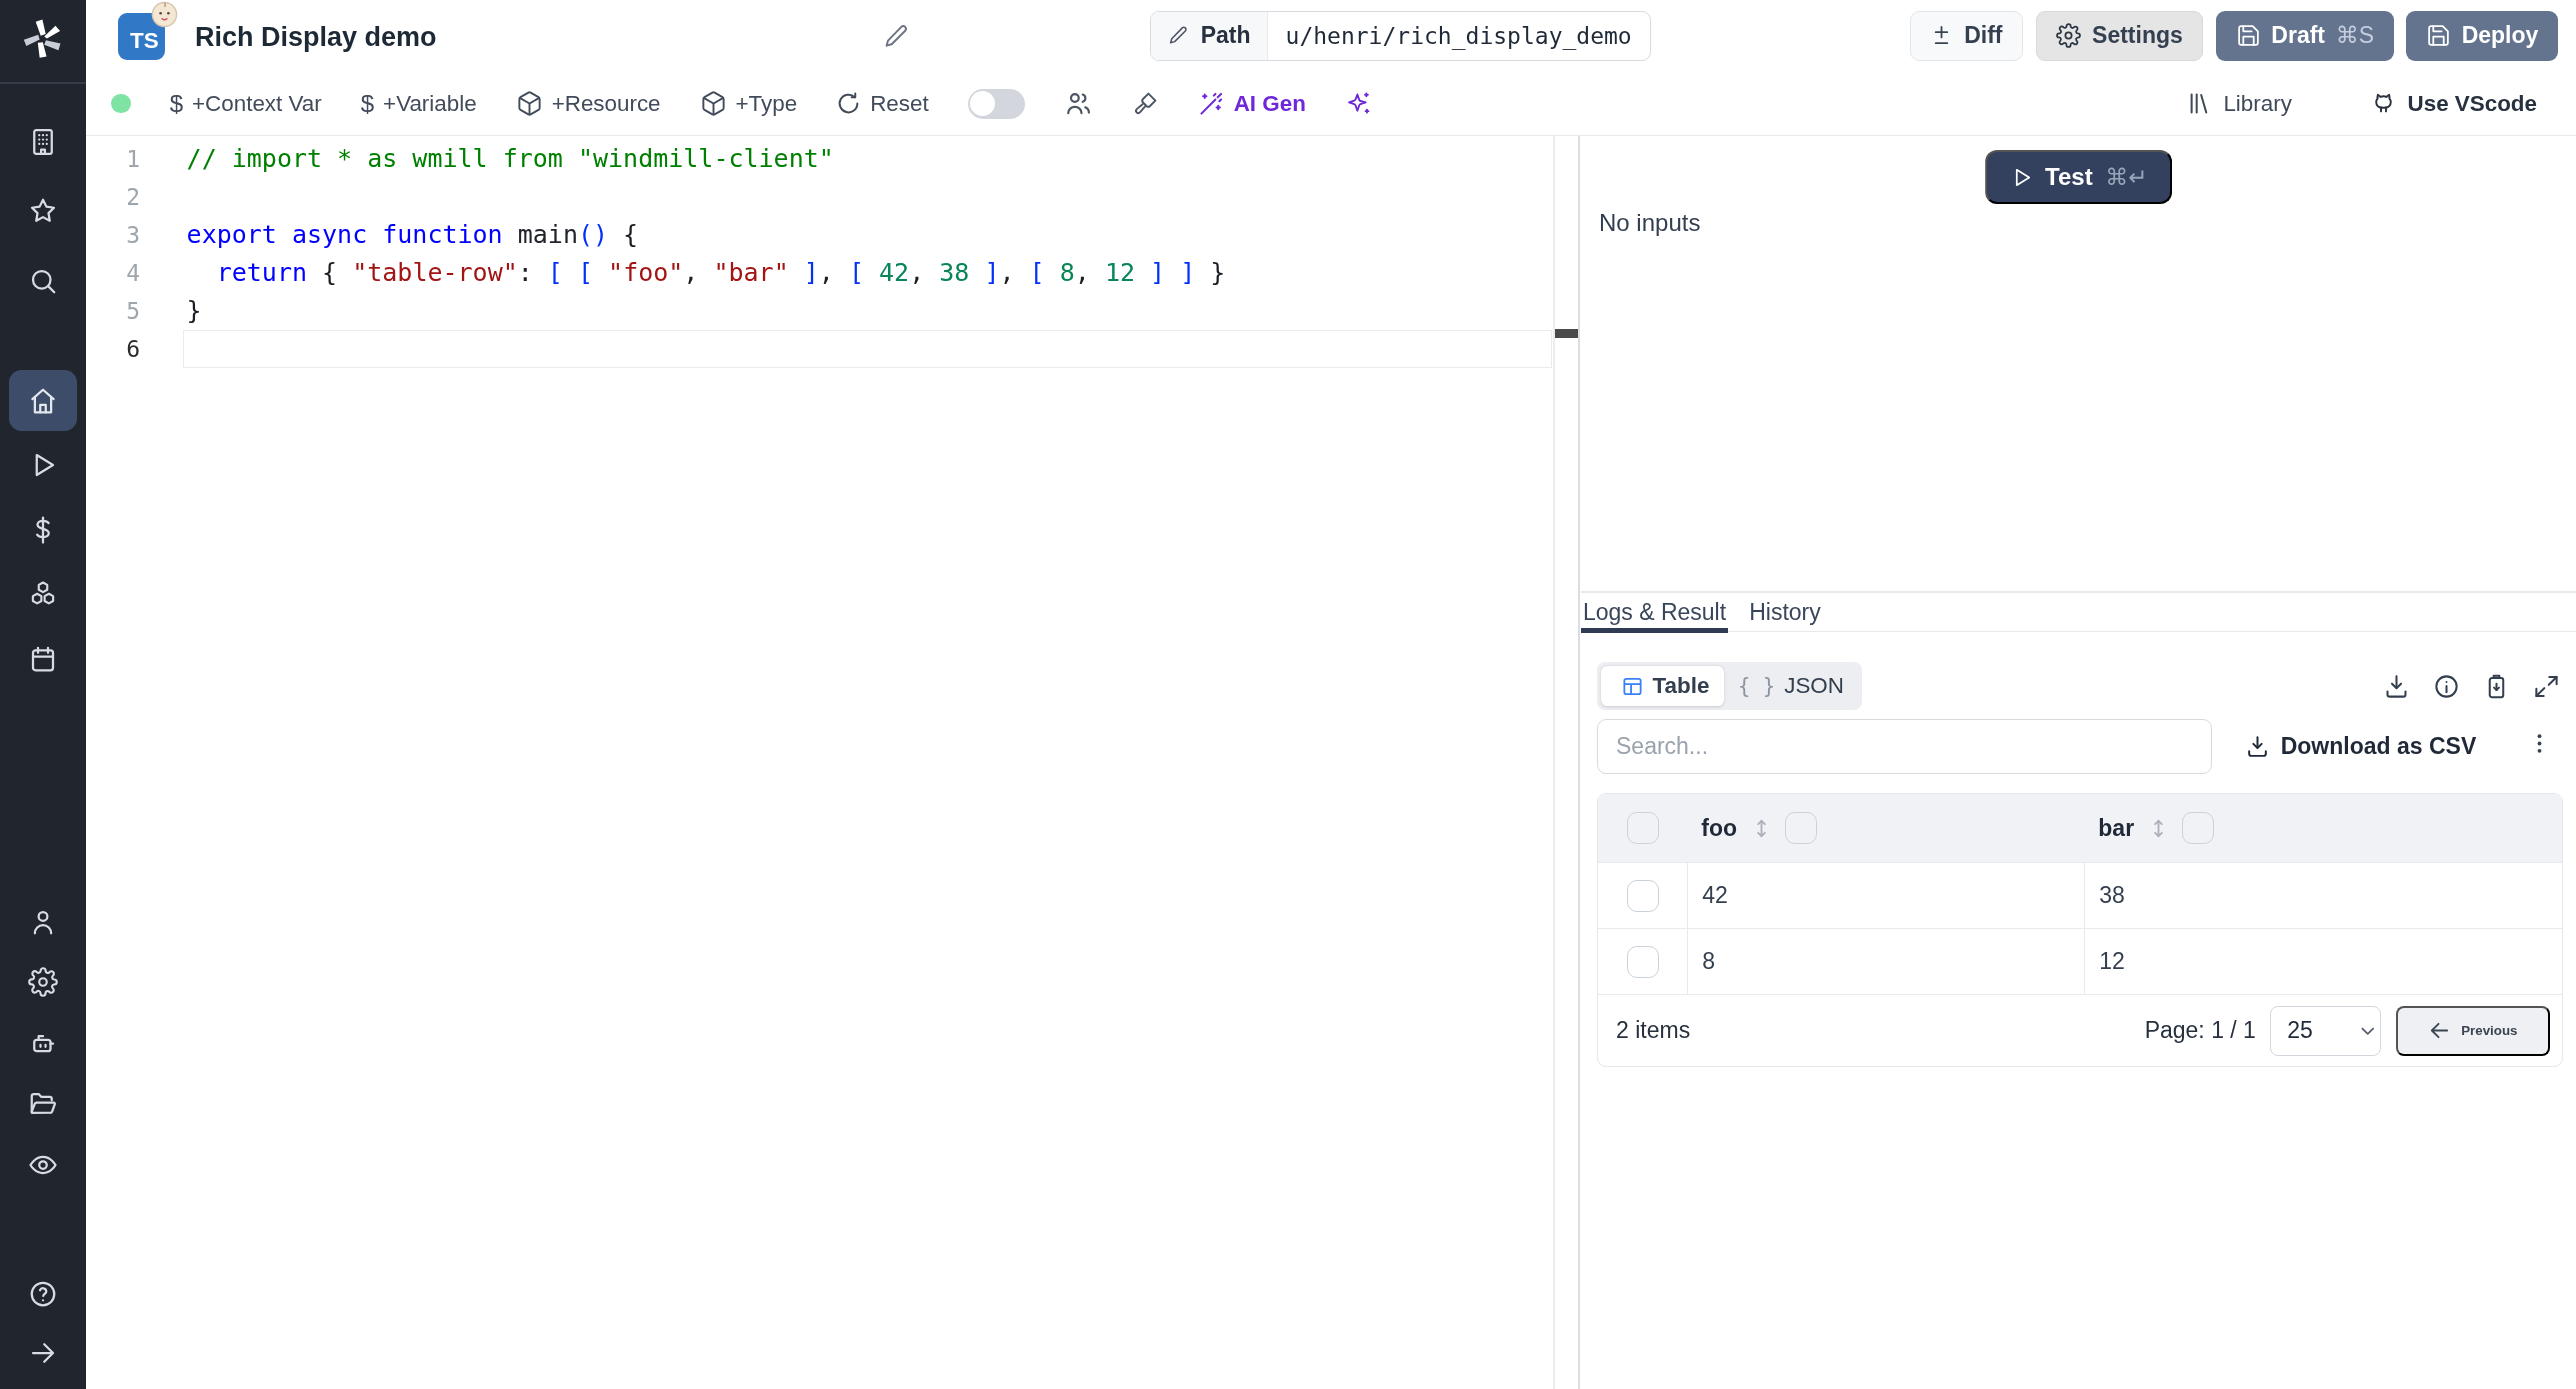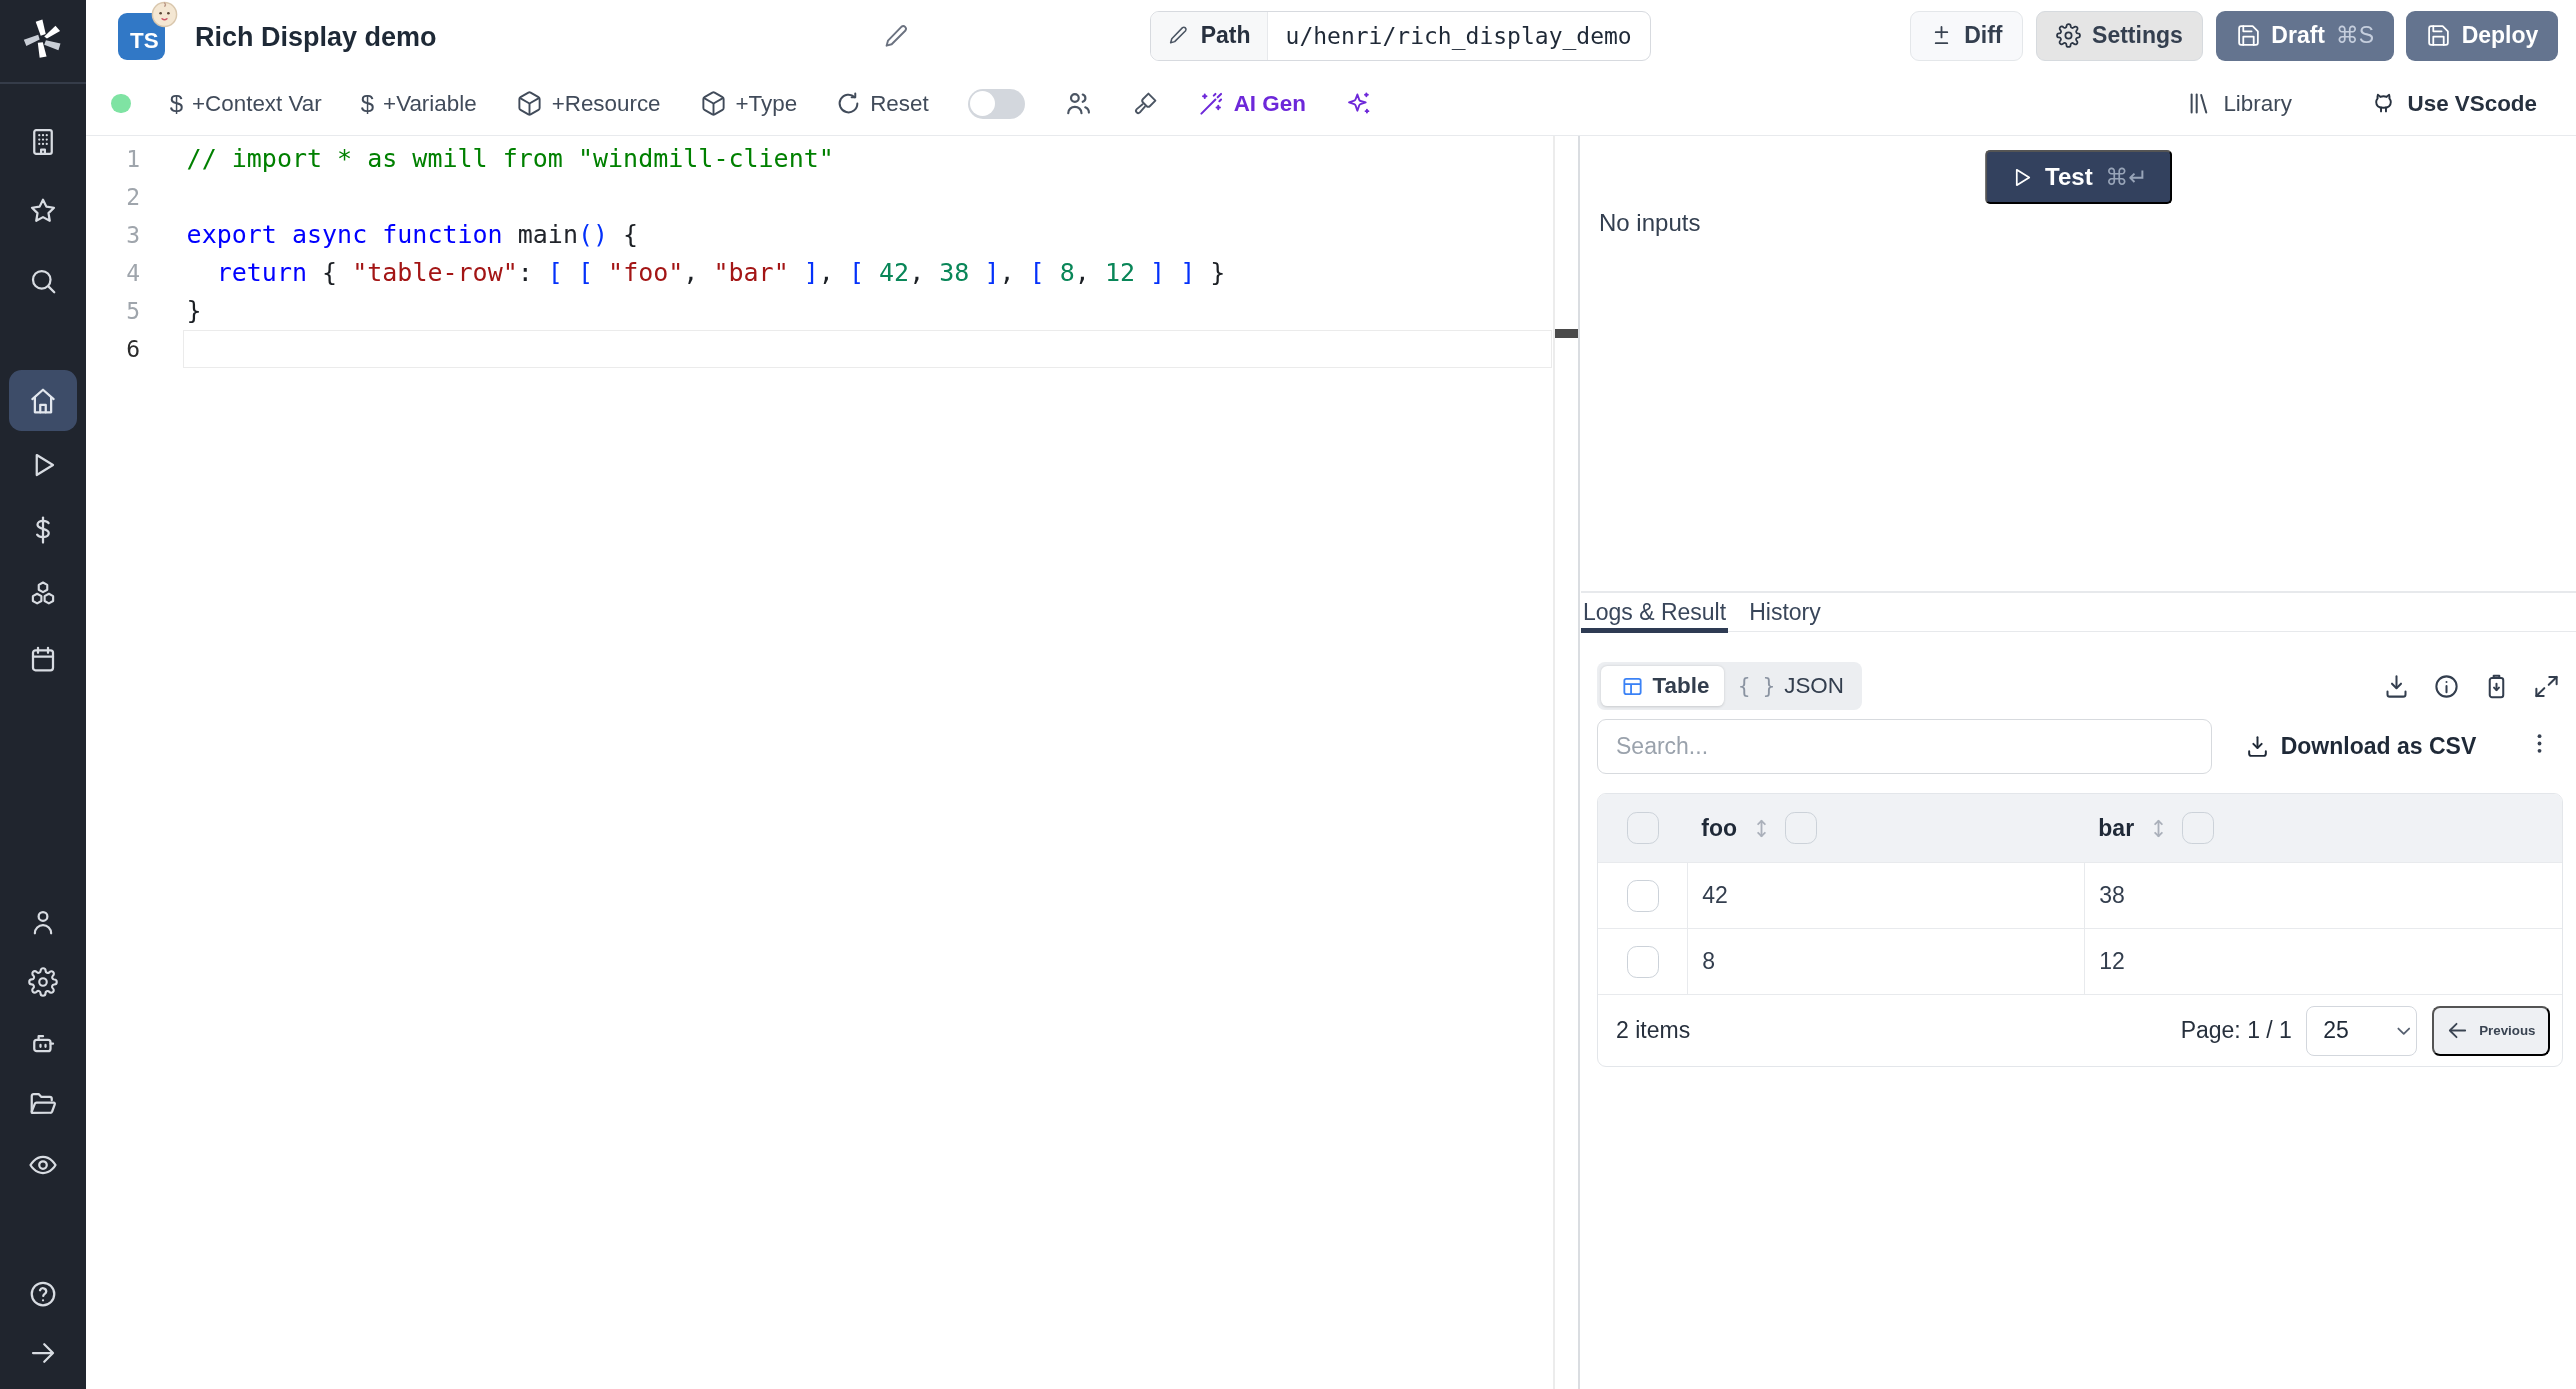--- a/index.html
+++ b/index.html
@@ -65,21 +65,21 @@
   .code-line.active { border:1.8px solid #ebebeb; }
   .cm{color:#008000} .kw{color:#0000ff} .str{color:#a31515} .num{color:#098658}
   .br{color:#0431fa} .fn{color:#21242a} .pl{color:#1b1f24}
   .ov-border { position:absolute; left:1467px; top:0; bottom:0; width:1.8px; background:#ececec; }
   .ov-marker { position:absolute; left:1469px; top:193px; width:25px; height:9px; background:#4a4a4a; }
   .splitter { position:absolute; left:1578px; top:136px; width:1.8px; bottom:0; background:#dadde1; }
 
   
   .rpanel { position:absolute; left:1581px; top:136px; width:995px; bottom:0; background:#fff; }
   .test-btn { position:absolute; left:50%; transform:translateX(-50%); top:14.3px; height:54px;
-              background:#33415e; border-radius:5px; display:flex; align-items:center; gap:12.5px;
+              background:#33415e; border-radius:12px; display:flex; align-items:center; gap:12.5px;
               padding:0 23px; color:#fff; }
   .test-btn .lbl { font-size:24px; font-weight:700; }
   .test-btn .shortcut { font-size:23px; color:#98a4b8; }
   .no-inputs { position:absolute; left:18px; top:73px; font-size:24px; color:#333f50; }
   .rp-div { position:absolute; left:0; right:0; top:455px; height:1.8px; background:#e7e9ec; }
   .tabs { position:absolute; left:0; right:0; top:457px; height:39px; border-bottom:1.8px solid #e7e9ec; display:flex; }
   .tab { height:100%; display:flex; align-items:center; justify-content:center;
          font-size:23px; color:#39465a; position:relative; }
   .tab.t1 { width:147px; }
   .tab.t2 { width:114px; }
@@ -110,21 +110,21 @@
   .checkbox { width:32px; height:32px; border:1.8px solid #ccd2d9; border-radius:9.8px; background:#fff; }
   .thead .checkbox { background:transparent; }
   .trow { height:66px; display:flex; align-items:center; border-top:1.8px solid #e8eaed; }
   .trow .tcol1, .trow .tcol2 { align-self:stretch; border-left:1.8px solid #e8eaed; font-size:23px; color:#333e4e; }
   .tfoot { height:72px; border-top:1.8px solid #e8eaed; display:flex; align-items:center;
            padding:0 12.5px 0 18px; font-size:23px; color:#27303d; }
   .tfoot .right { margin-left:auto; display:flex; align-items:center; gap:14.3px; }
   .psize { width:111px; height:50px; border:1.8px solid #d3d7dd; border-radius:8px; display:flex;
            align-items:center; justify-content:space-between; padding:0 2px 0 16px; color:#1f2937; }
   .prev-btn { height:50px; background:#eef0f3; border-radius:8px; display:flex; align-items:center;
-              gap:10.7px; padding:0 12px; color:#3a4452; font-weight:600; }
+              gap:10.7px; padding:0 30px; color:#3a4452; font-weight:600; }
   .sort-ic { color:#aab0ba; }
 </style>
 </head>
 <body>
 
 <div class="app">
 
   <nav class="sidebar">
     <div class="sb-logo">
       <svg viewBox="0 0 24 24" width="50" height="50">

